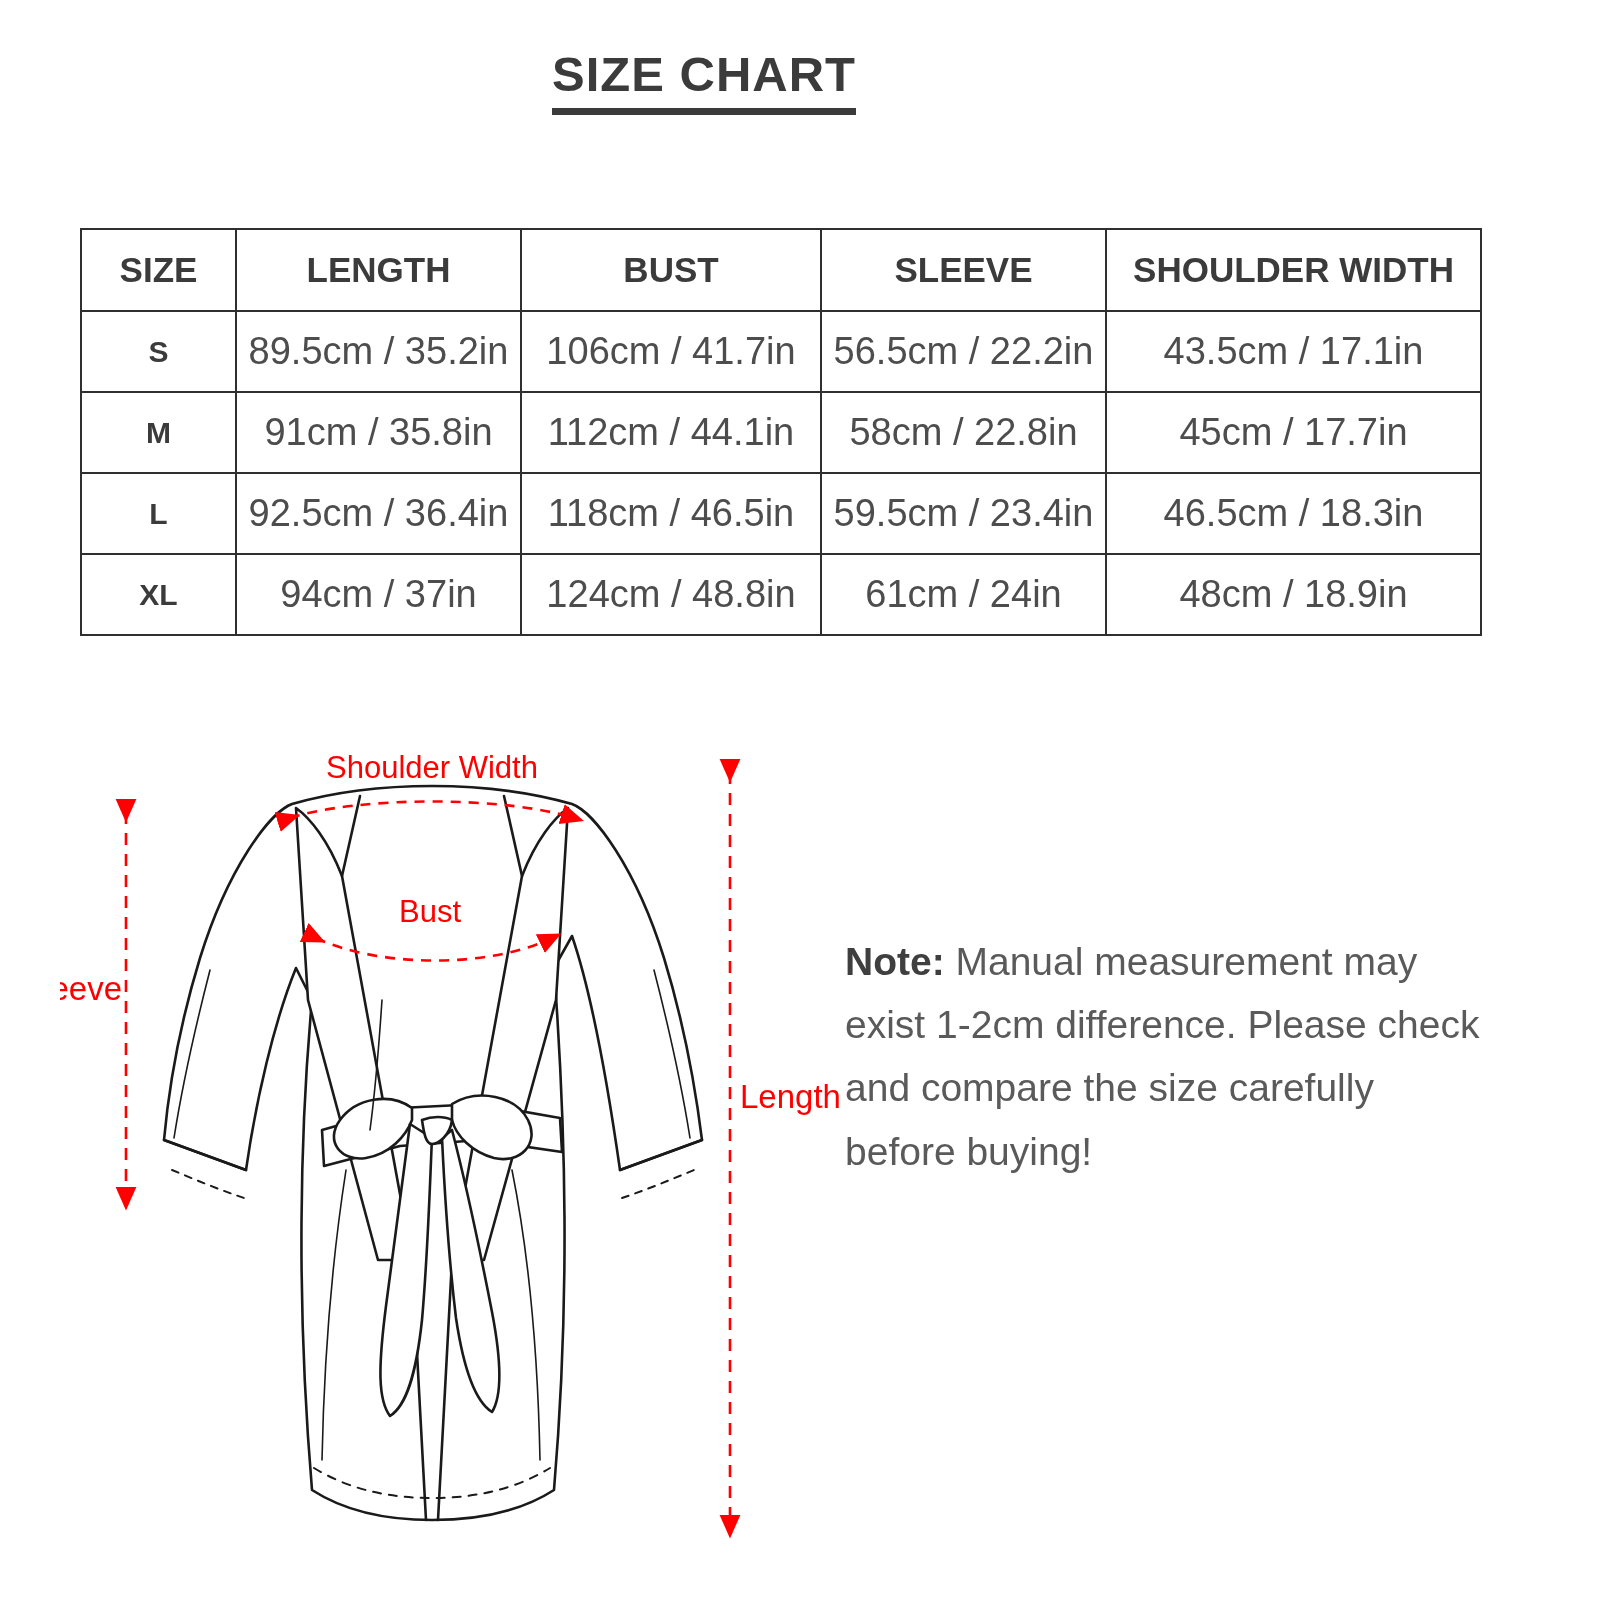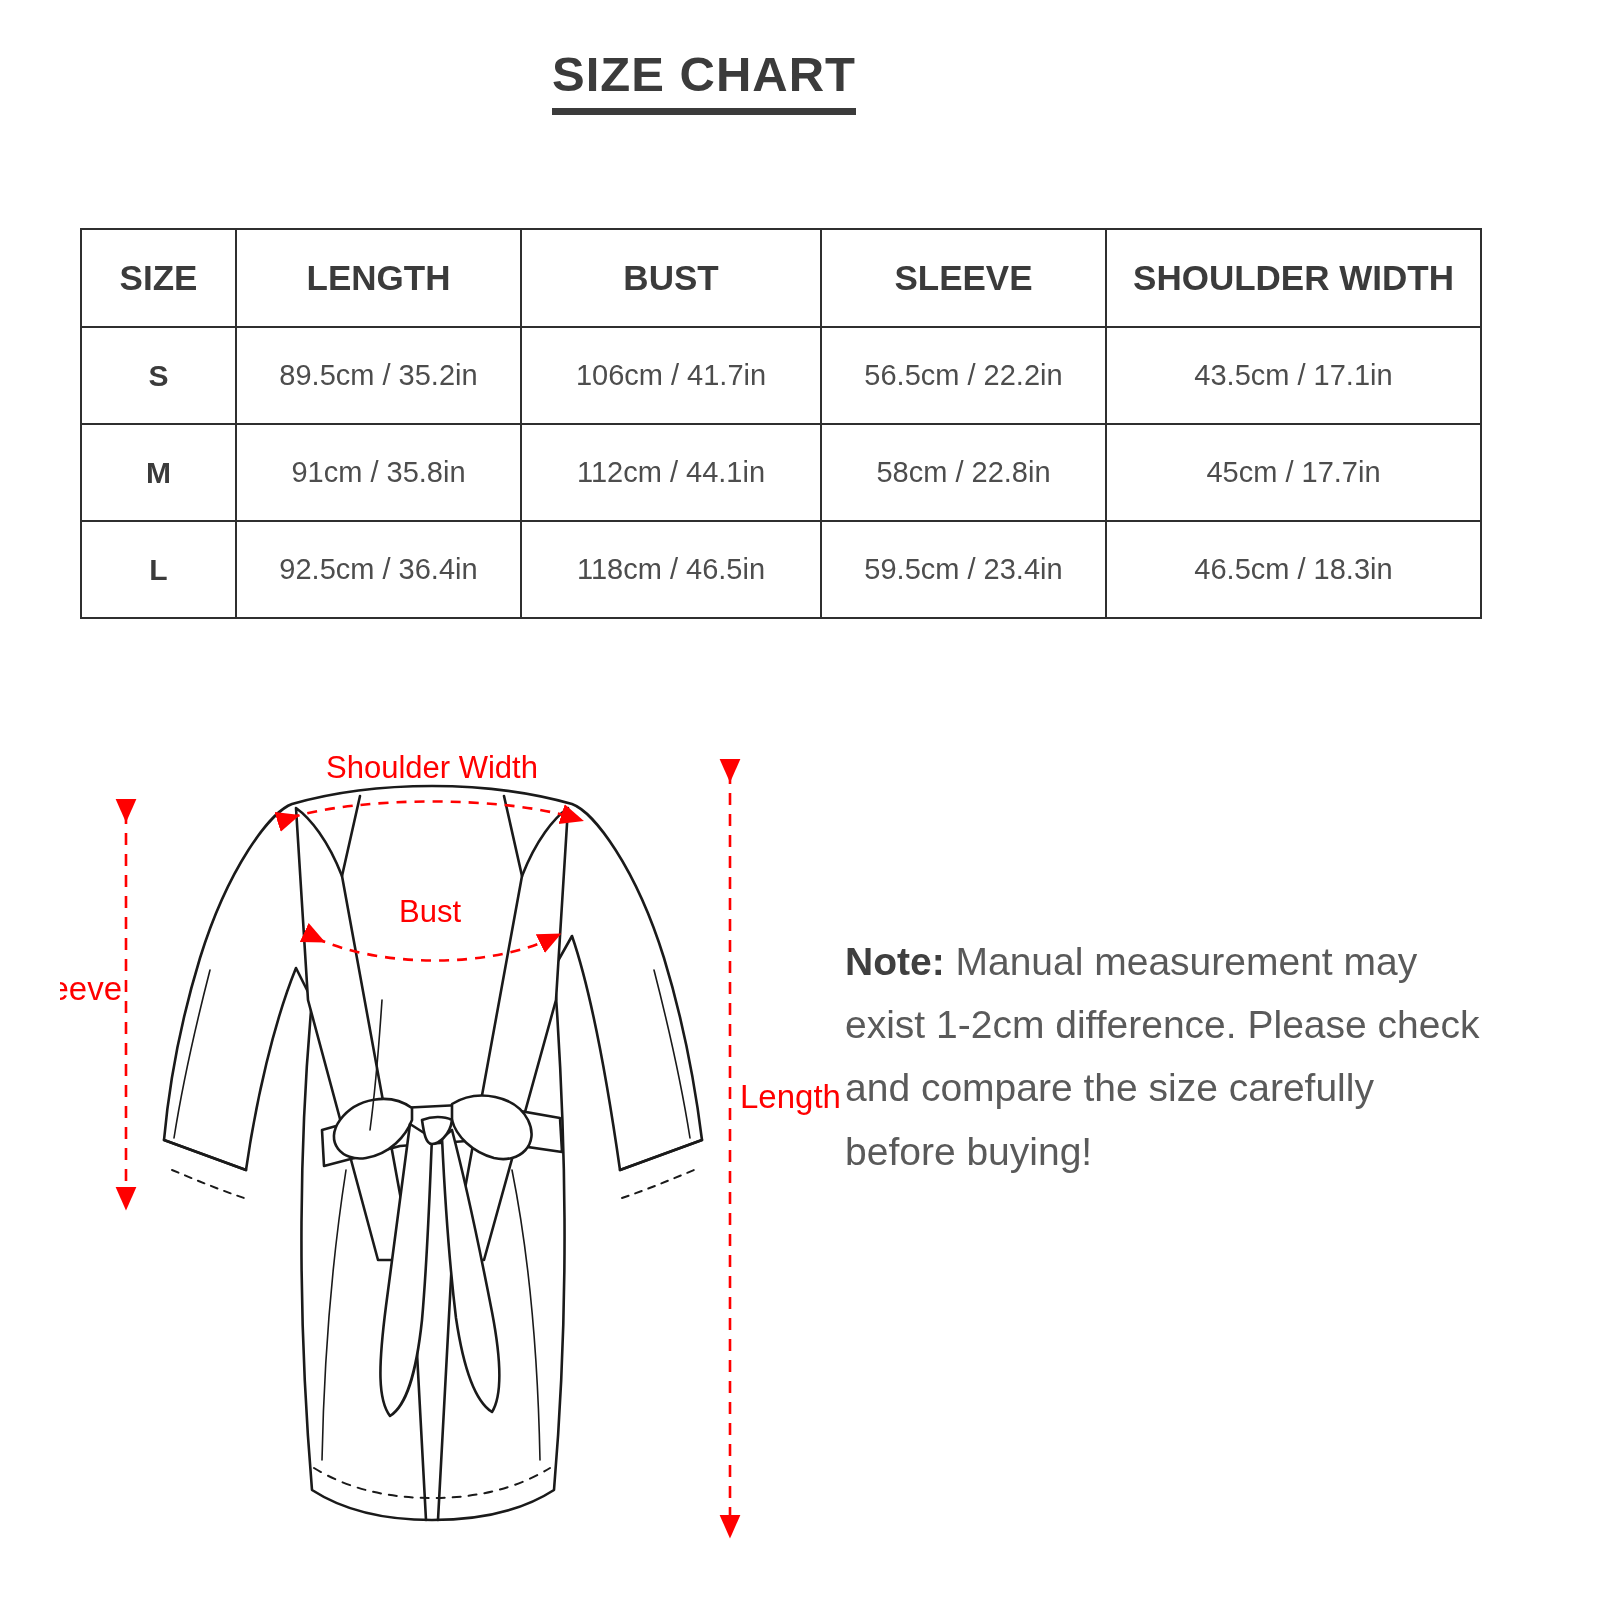--- a/index.html
+++ b/index.html
@@ -41,33 +41,33 @@
     left: 80px;
     top: 228px;
     width: 1400px;
     border-collapse: collapse;
     table-layout: fixed;
   }
   #size-table td, #size-table th {
     border: 2px solid #2f2f2f;
     text-align: center;
     vertical-align: middle;
-    padding: 8px;
+    padding: 0;
     height: 79px;
     font-weight: normal;
     margin-top: 40px;
   }
   #size-table thead th {
     font-size: 35px;
     font-weight: bold;
     color: #3b3b3b;
     height: 80px;
   }
   #size-table tbody td {
-    font-size: 29px;
+    font-size: 38px;
     color: #4d4d4d;
   }
   #size-table tbody td.size-col {
     font-weight: bold;
     font-size: 30px;
     color: #3b3b3b;
   }
   col.c-size  { width: 155px; }
   col.c-len   { width: 285px; }
   col.c-bust  { width: 300px; }
@@ -137,20 +137,27 @@
       <td>112cm / 44.1in</td>
       <td>58cm / 22.8in</td>
       <td>45cm / 17.7in</td>
     </tr>
     <tr>
       <td class="size-col">L</td>
       <td>92.5cm / 36.4in</td>
       <td>118cm / 46.5in</td>
       <td>59.5cm / 23.4in</td>
       <td>46.5cm / 18.3in</td>
+    </tr>
+    <tr>
+      <td class="size-col">XL</td>
+      <td>94cm / 37in</td>
+      <td>124cm / 48.8in</td>
+      <td>61cm / 24in</td>
+      <td>48cm / 18.9in</td>
     </tr>
   </tbody>
 </table>
 
 <div id="illustration">
   <svg width="800" height="860" viewBox="0 0 800 860" xmlns="http://www.w3.org/2000/svg">
     <defs>
       <marker id="arrR" markerWidth="10" markerHeight="10" refX="5" refY="5" orient="auto">
         <path d="M0,1 L9,5 L0,9 z" fill="#ff0000"></path>
       </marker>

